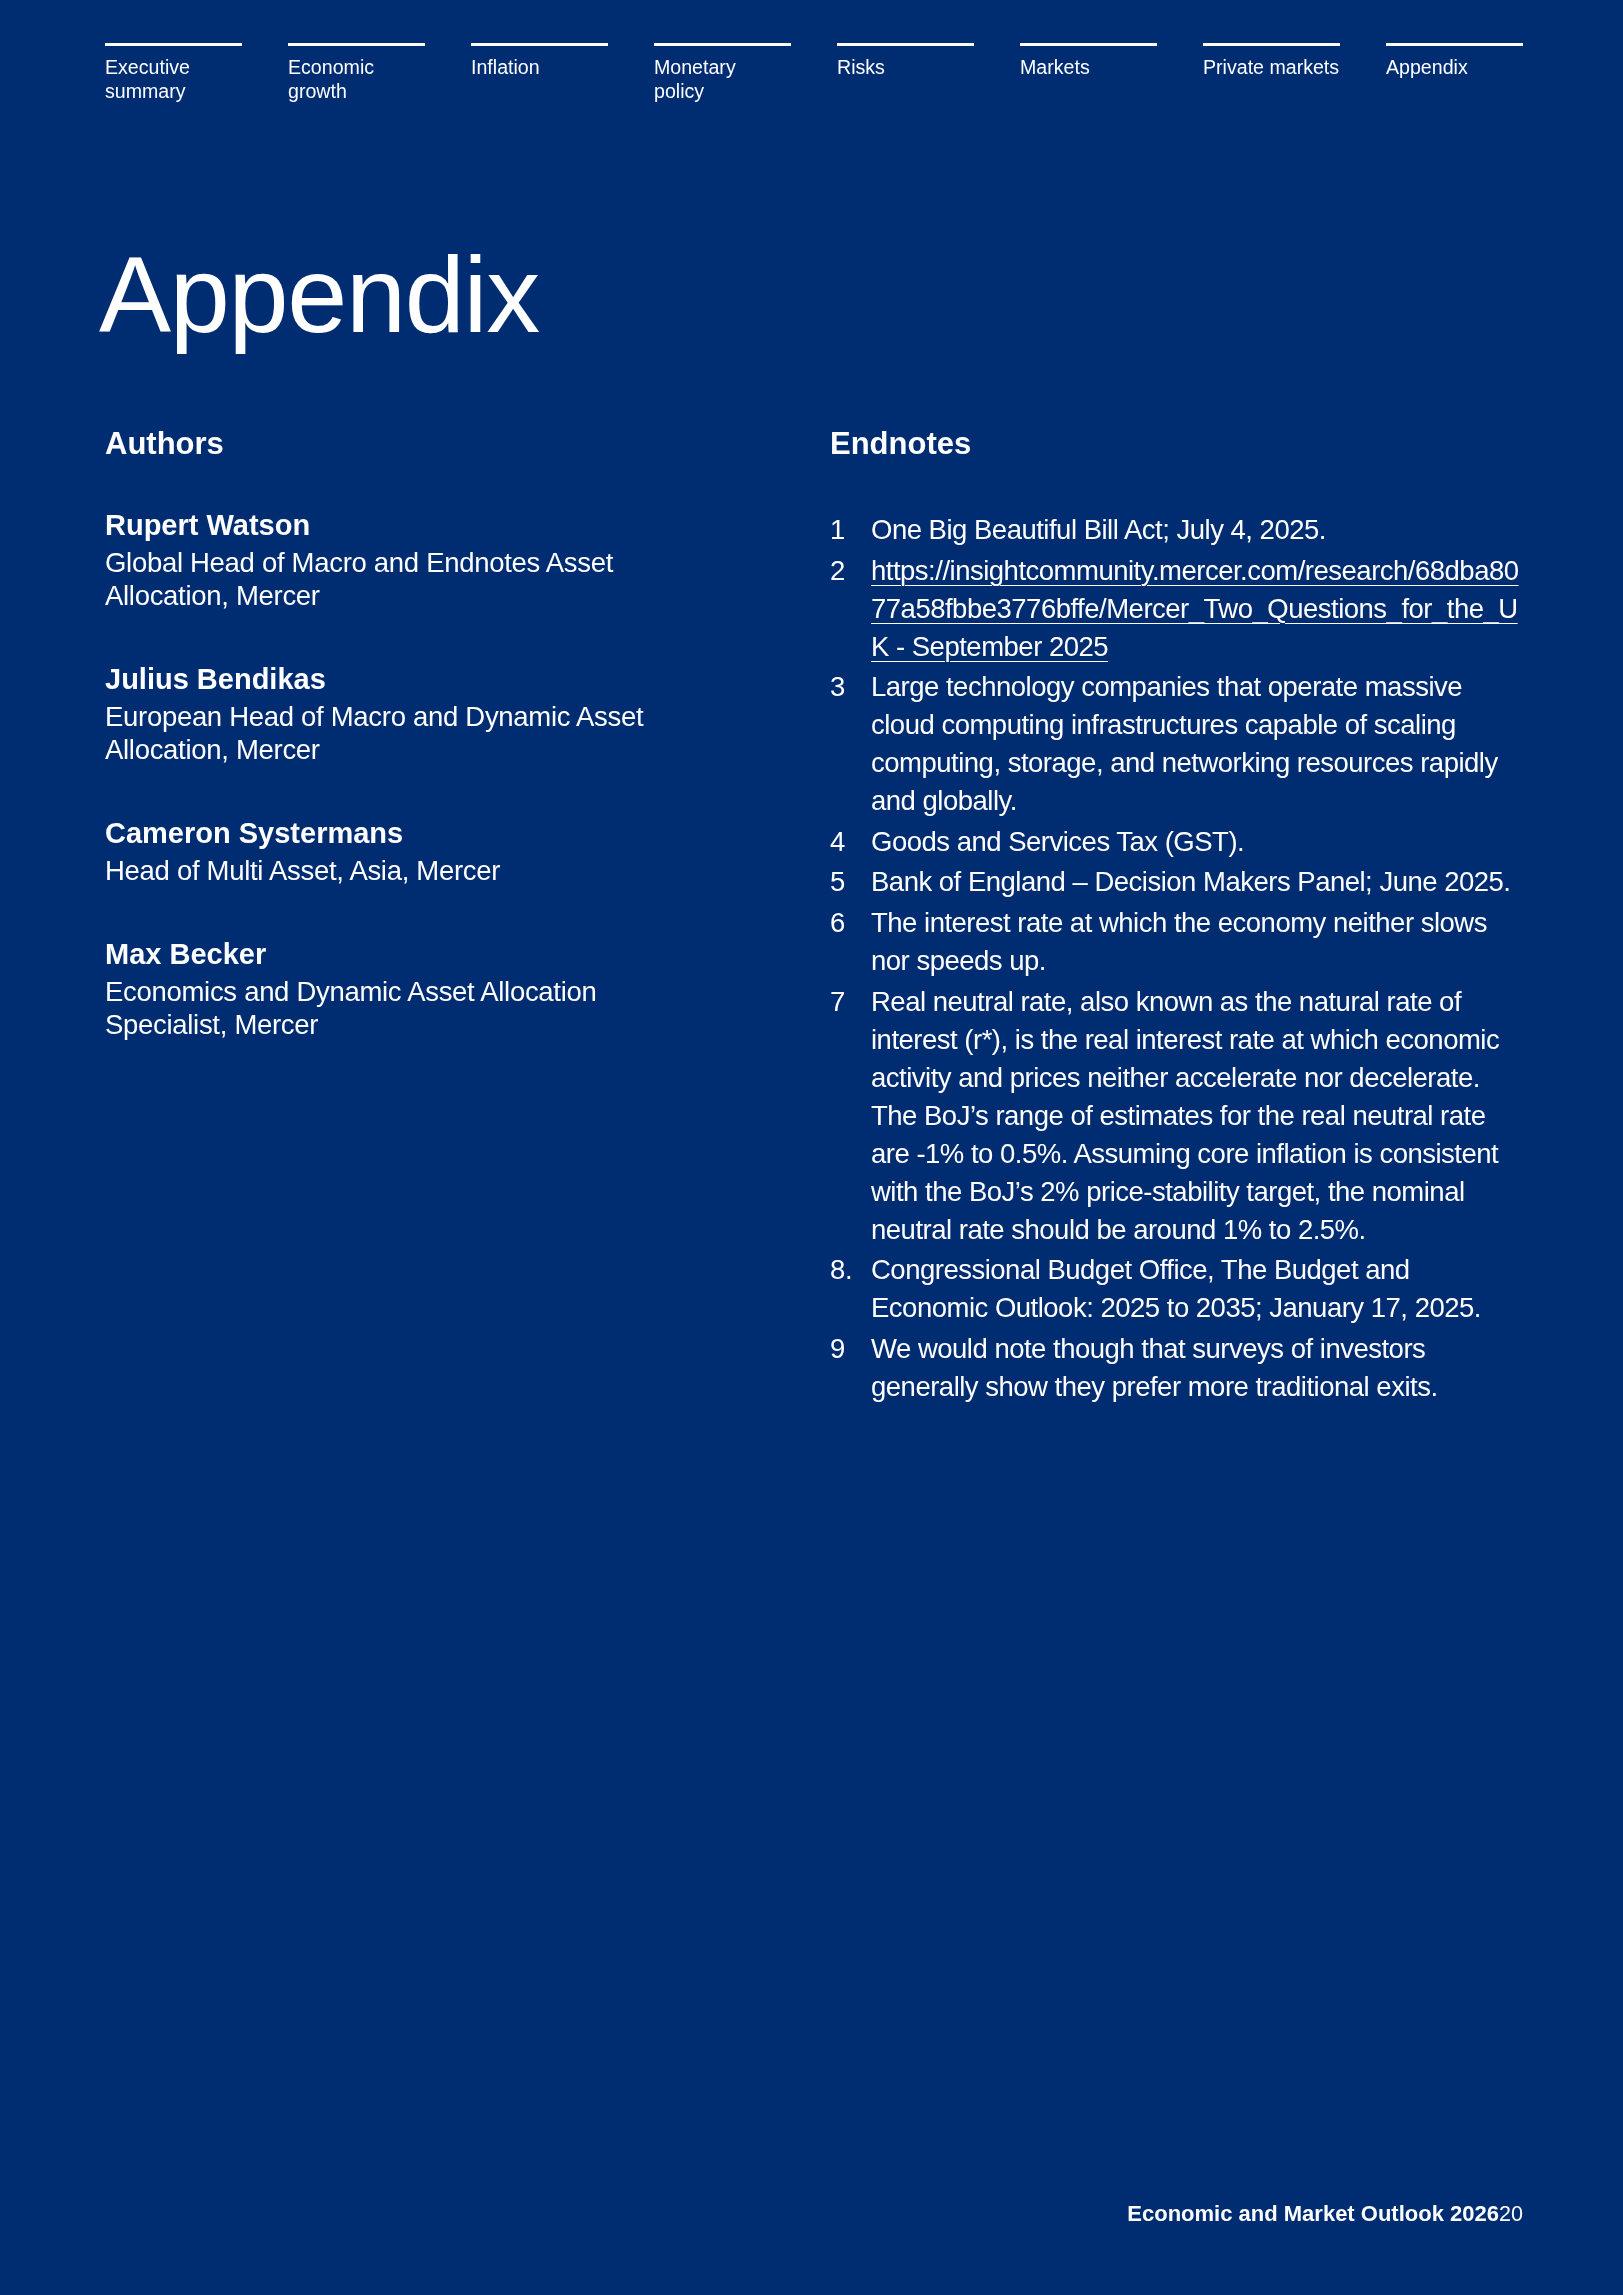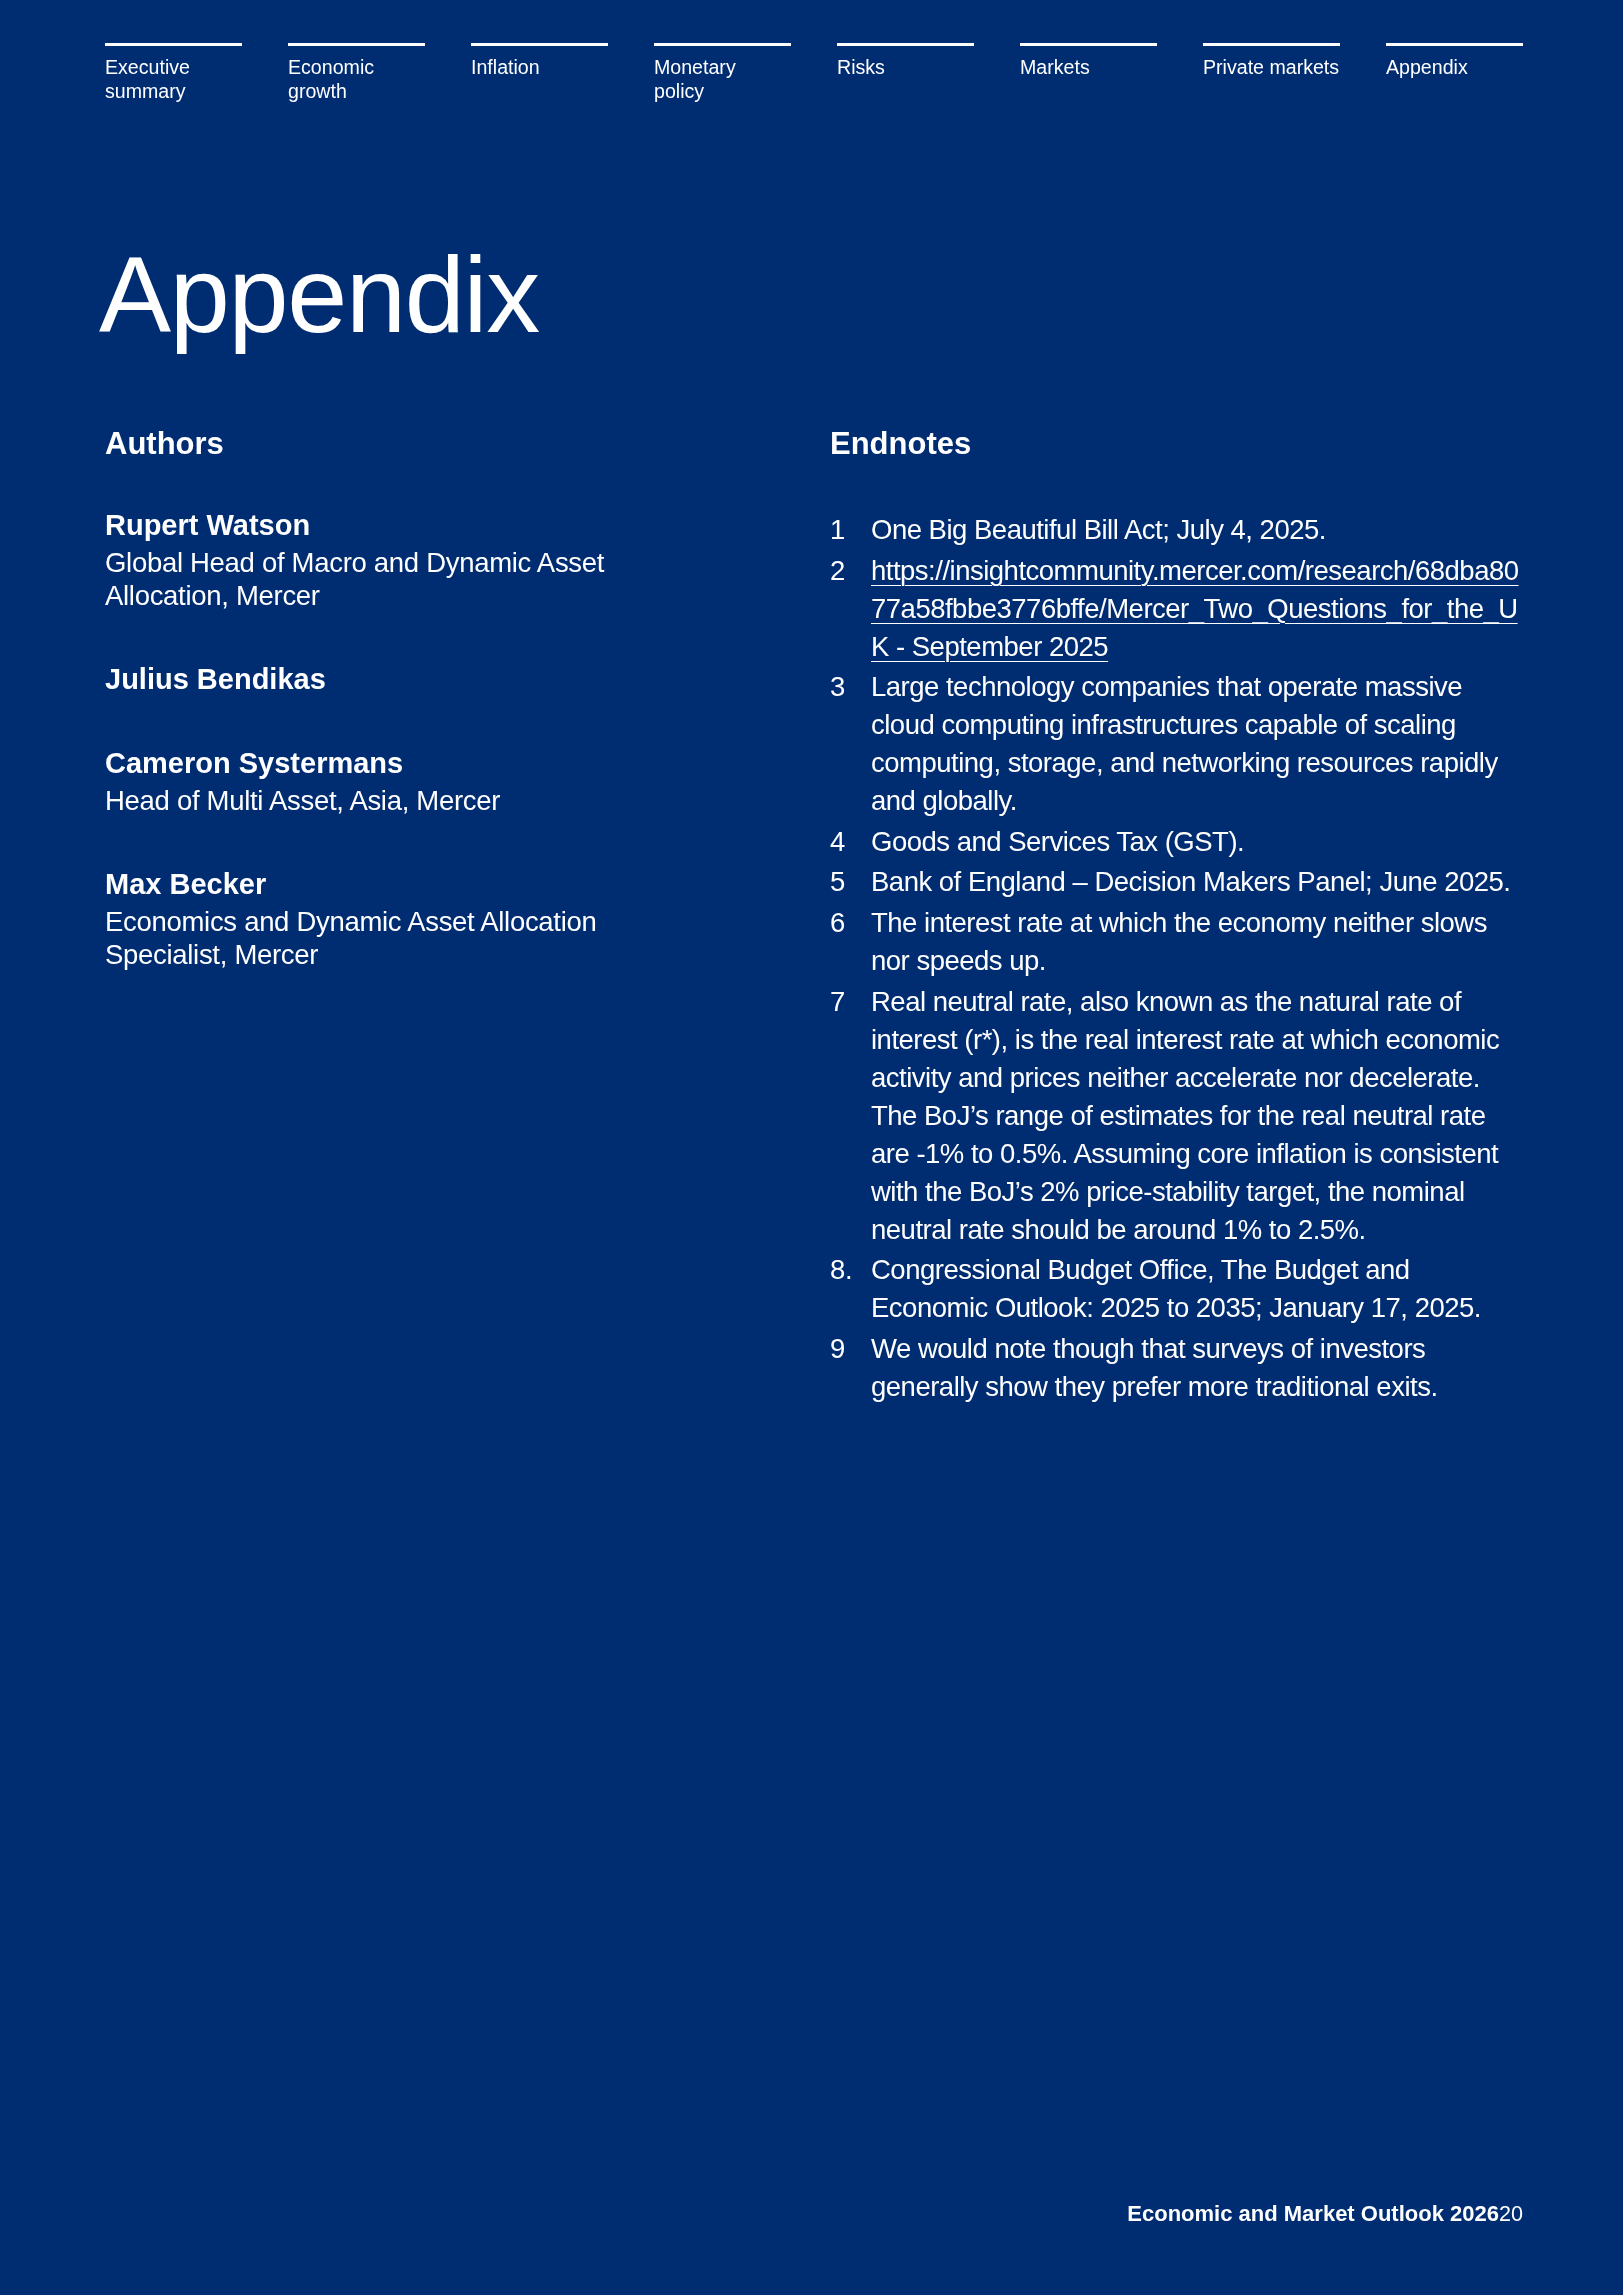--- a/index.html
+++ b/index.html
@@ -168,25 +168,26 @@
 </nav>
 
   <h1 class="page-title">Appendix</h1>
 
   <div class="columns">
     <section class="col-left">
       <h2 class="section-heading">Authors</h2>
       <div class="authors-list">
   <div class="author">
     <div class="author-name">Rupert Watson</div>
-    <div class="author-title">Global Head of Macro and Dynamic Asset Allocation, Mercer</div>
+    <div class="author-title">Global Head of Macro and Endnotes Asset Allocation, Mercer</div>
   </div>
 
   <div class="author">
     <div class="author-name">Julius Bendikas</div>
+    <div class="author-title">European Head of Macro and Dynamic Asset Allocation, Mercer</div>
   </div>
 
   <div class="author">
     <div class="author-name">Cameron Systermans</div>
     <div class="author-title">Head of Multi Asset, Asia, Mercer</div>
   </div>
 
   <div class="author">
     <div class="author-name">Max Becker</div>
     <div class="author-title">Economics and Dynamic Asset Allocation Specialist, Mercer</div>

